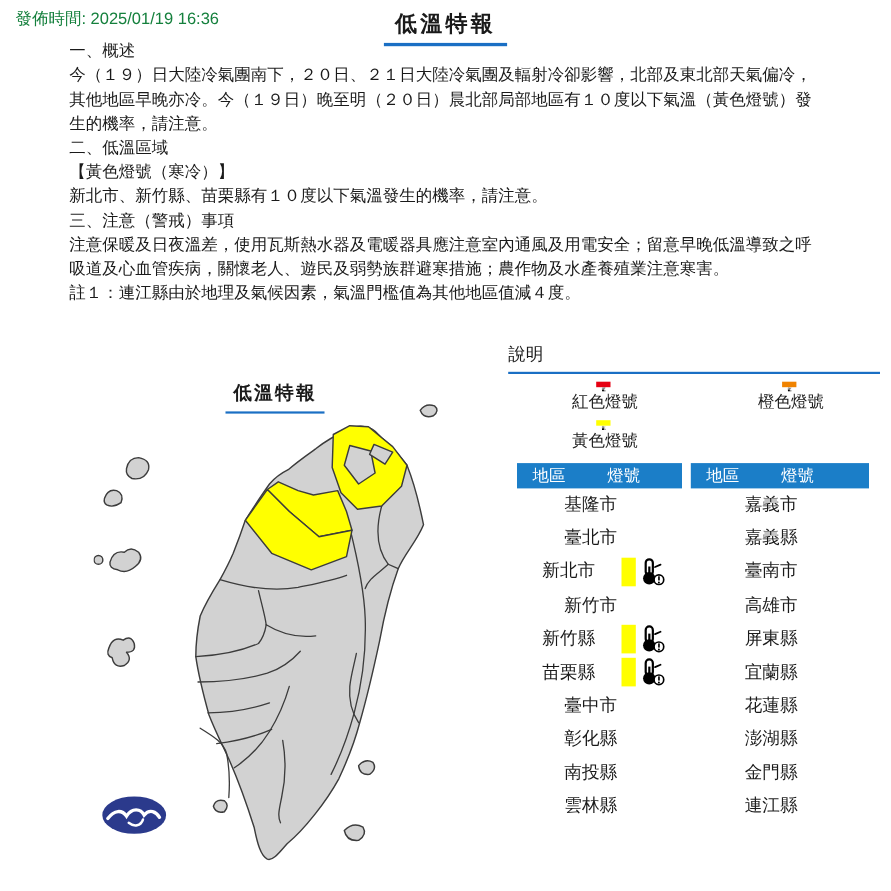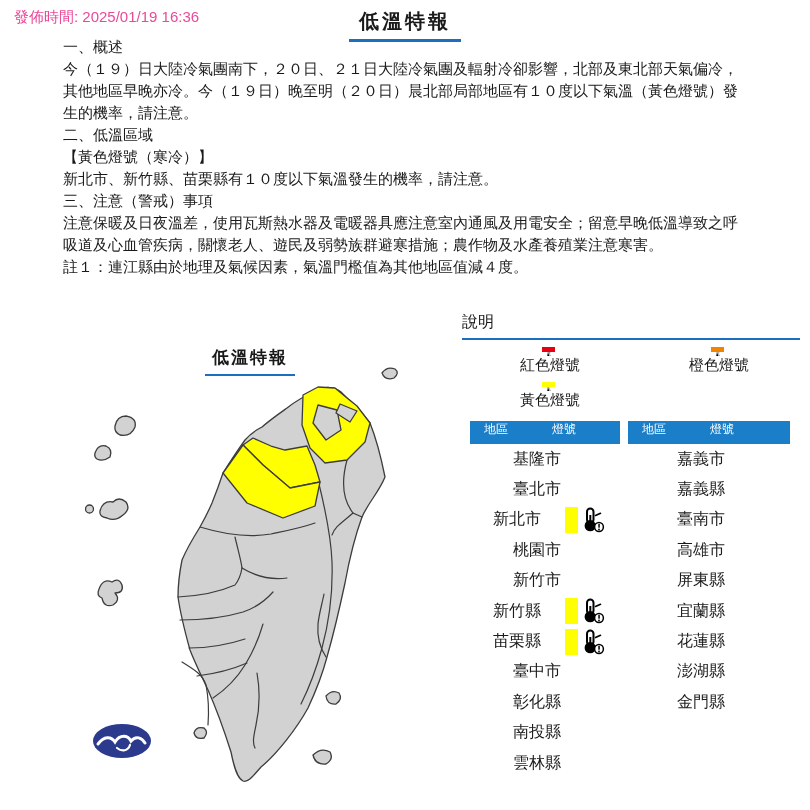--- a/index.html
+++ b/index.html
@@ -1,21 +1,21 @@
 <!DOCTYPE html>
 <html style="--accent-blue: #1a6fc4; --table-header-blue: #1b7ec8; --red-signal: #e60012; --orange-signal: #f08300; --yellow-signal: #ffff00; --map-fill: #d2d2d2; --map-border: #3c3c3c; --logo-navy: #2b3a8c;"><head>
 <meta charset="utf-8">
 <style>
   html,body{margin:0;padding:0;}
   body{
     width:810px;height:810px;position:relative;background:#ffffff;
     font-family:"Liberation Sans",sans-serif;color:#1a1a1a;overflow:hidden;
   }
   
-  .published{position:absolute;left:14px;top:8px;font-size:15px;color:#ec4899;}
+  .published{position:absolute;left:14px;top:8px;font-size:15px;color:#15803d;}
   .page-title{
     position:absolute;left:50%;top:8px;transform:translateX(-50%);
     font-size:20px;font-weight:bold;letter-spacing:3px;
     border-bottom:3px solid var(--accent-blue,#1a6fc4);padding:0 10px 4px 10px;white-space:nowrap;
   }
   
   .advisory{position:absolute;left:63px;top:36px;width:686px;font-size:15px;line-height:22px;}
   .adv-line{white-space:normal;word-break:break-all;}
   
   .map-panel{position:absolute;left:85px;top:330px;width:370px;height:480px;}
@@ -32,22 +32,22 @@
   .legend-heading{font-size:16px;padding-bottom:5px;border-bottom:2px solid var(--accent-blue,#1a6fc4);}
   .legend-items{margin-top:7px;display:grid;grid-template-columns:172px 1fr;row-gap:7px;}
   .legend-item{display:flex;align-items:center;gap:0;height:28px;flex-direction:column;}
   .swatch{width:13px;height:27px;display:inline-block;}
   .legend-label{font-size:15px;margin-left:4px;}
   .tables{margin-top:11px;padding-left:8px;display:flex;gap:8px;}
   .rtable{display:flex;flex-direction:column;}
   .rtable.left{width:150px;}
   .rtable.right{width:162px;}
   .thead{
-    height:23px;background:var(--table-header-blue,#1b7ec8);color:#fff;font-size:12px;
-    display:flex;
+    height:23px;background:var(--table-header-blue,#1b7ec8);color:#fff;font-size:15px;
+    display:flex;align-items:center;
   }
   .thead .col-region{padding-left:14px;width:66px;}
   .thead .col-signal{padding-left:2px;}
   .trow{height:30.4px;display:flex;align-items:center;justify-content:center;}
   .trow .region{width:72px;padding-left:8px;font-size:16px;white-space:nowrap;}
   .trow .signal{display:flex;align-items:center;gap:1px;}
   .row-swatch{width:13px;height:26px;display:inline-block;}
 </style>
 </head>
 <body>
@@ -193,23 +193,20 @@
     <rect x="10.3" y="8" width="2" height="8" fill="#000"></rect>
     <circle cx="11.2" cy="18.7" r="5.6" fill="#000"></circle>
               <path d="M16.5,8.5 L21.5,6.3" stroke="#000" stroke-width="1.6" fill="none" stroke-linecap="round"></path>
     <circle cx="20" cy="20" r="4.4" fill="#fff" stroke="#000" stroke-width="1.5"></circle>
     <rect x="19.3" y="16.9" width="1.5" height="3.8" fill="#000"></rect>
     <circle cx="20" cy="22.5" r="0.9" fill="#000"></circle>
   </svg>
           </span>
         </div>
         <div class="trow">
-          <span class="region">桃園市</span>
-        </div>
-        <div class="trow">
           <span class="region">新竹市</span>
         </div>
         <div class="trow">
           <span class="region">新竹縣</span>
           <span class="signal">
         <span class="row-swatch" style="background:var(--yellow-signal)"></span>
             <svg viewBox="0 0 26 26" width="26" height="26">
     <rect x="8" y="1.5" width="6.5" height="14.5" rx="3.2" fill="#fff" stroke="#000" stroke-width="2"></rect>
     <rect x="10.3" y="8" width="2" height="8" fill="#000"></rect>
     <circle cx="11.2" cy="18.7" r="5.6" fill="#000"></circle>
@@ -273,15 +270,18 @@
         </div>
         <div class="trow">
           <span class="region">花蓮縣</span>
         </div>
         <div class="trow">
           <span class="region">澎湖縣</span>
         </div>
         <div class="trow">
           <span class="region">金門縣</span>
         </div>
+        <div class="trow">
+          <span class="region">連江縣</span>
+        </div>
       </div>
   </div>
 </div>
 
 </body></html>

